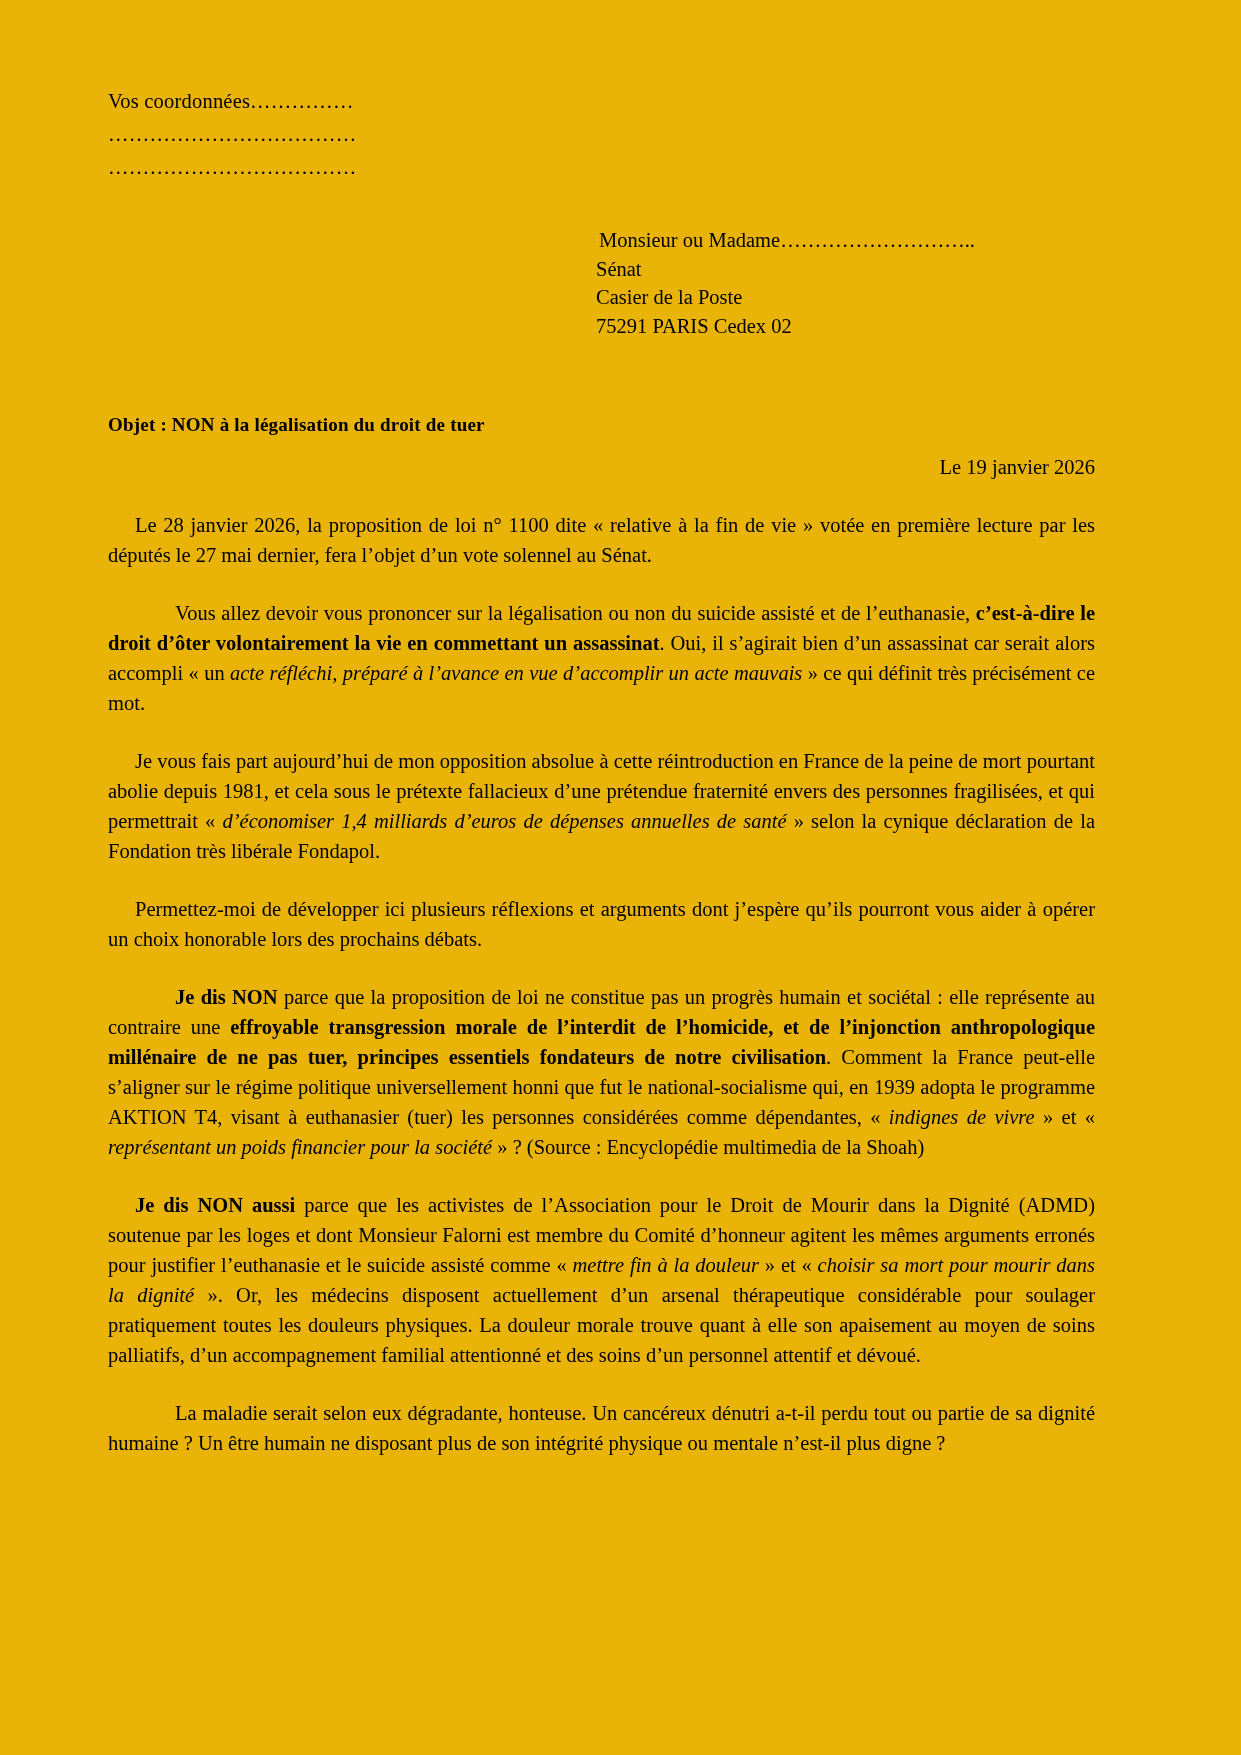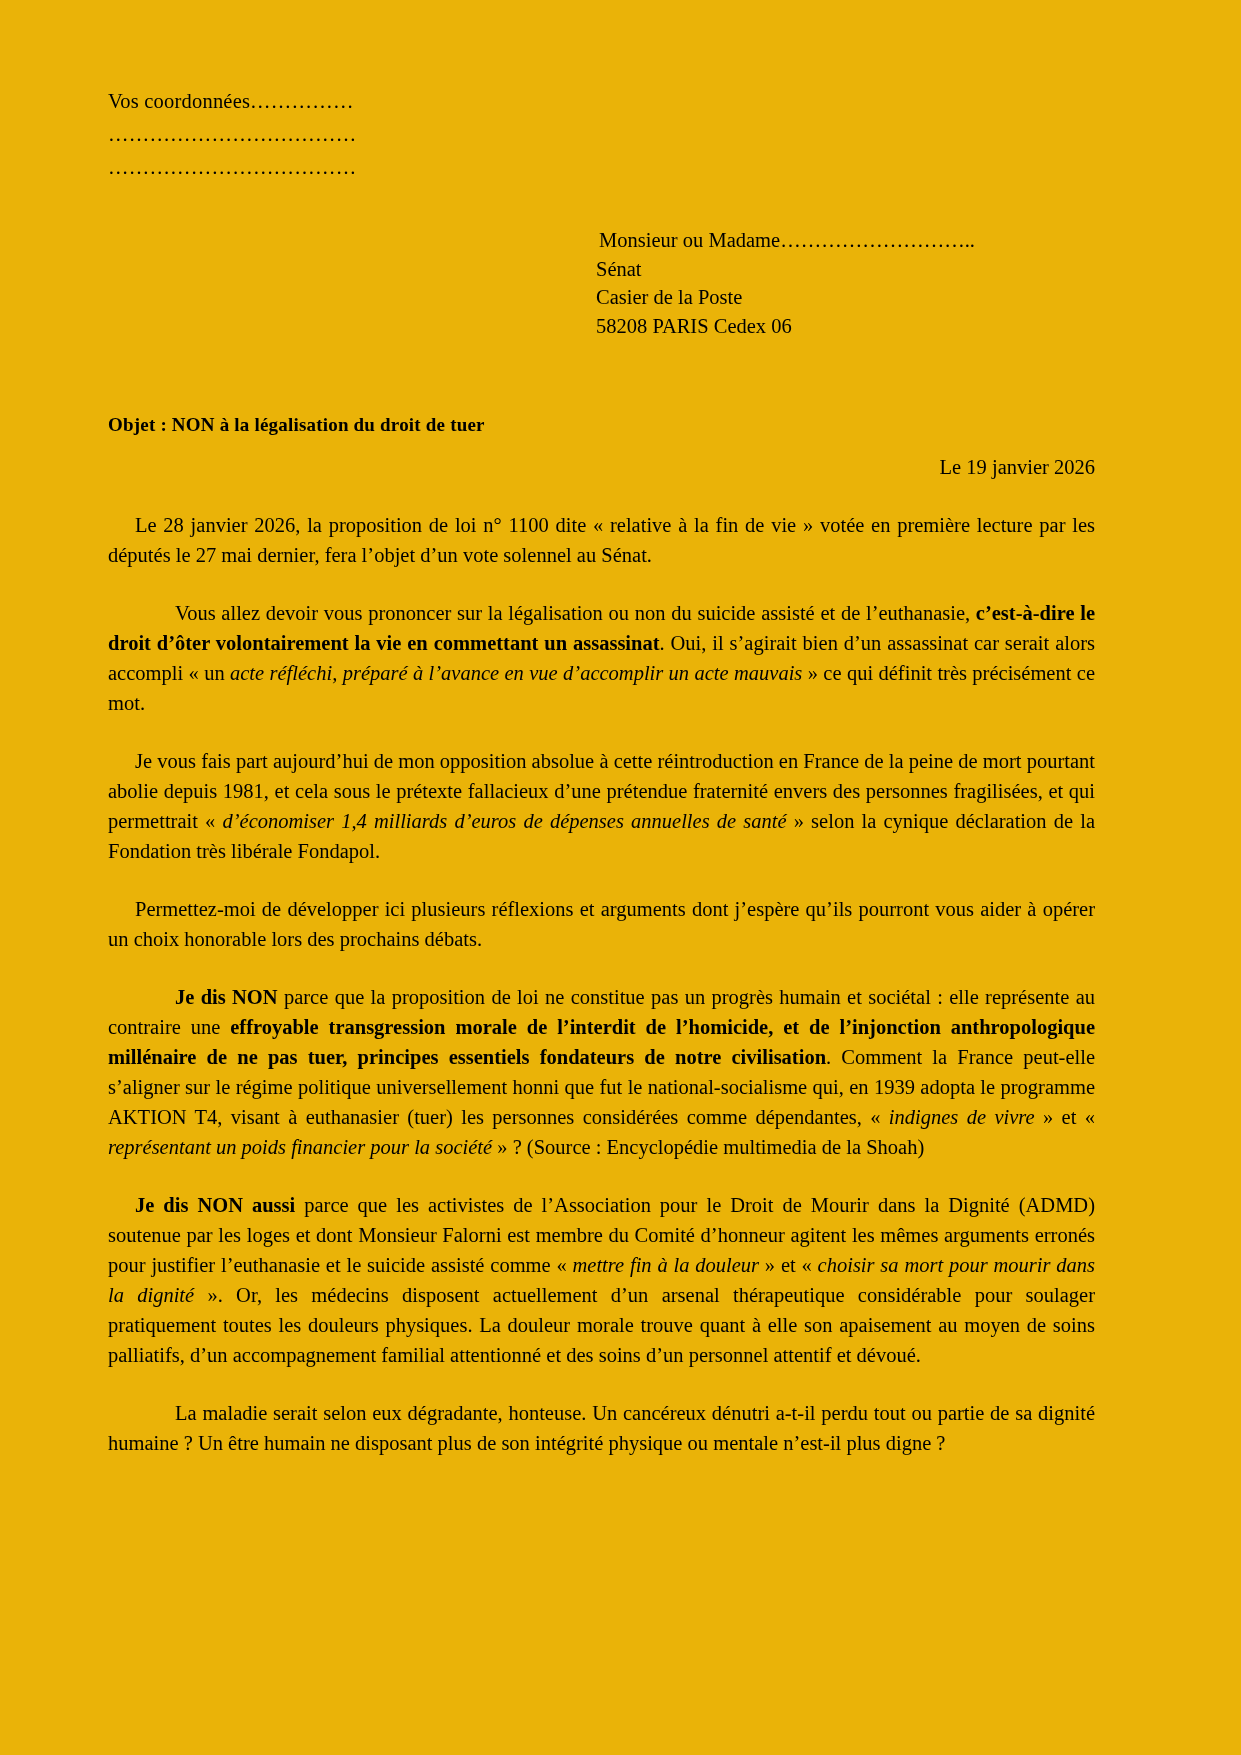--- a/index.html
+++ b/index.html
@@ -64,21 +64,21 @@
   <div class="sender-block">
     <div>Vos coordonnées……………</div>
     <div>………………………………</div>
     <div>………………………………</div>
   </div>
 
   <div class="recipient-block">
     <div class="recipient-dotted">Monsieur ou Madame………………………..</div>
     <div class="recipient-addr">Sénat</div>
     <div class="recipient-addr">Casier de la Poste</div>
-    <div class="recipient-addr">58208 PARIS Cedex 06</div>
+    <div class="recipient-addr">75291 PARIS Cedex 02</div>
   </div>
 
   <div class="subject-line">Objet : NON à la légalisation du droit de tuer</div>
 
   <div class="date-line">Le 19 janvier 2026</div>
 
 
   <div class="letter-body" id="letter-body">
       <p class="indent-small"><span>Le 28 janvier 2026, la proposition de loi n° 1100 dite « relative à la fin de vie » votée en première lecture par les députés le 27 mai dernier, fera l’objet d’un vote solennel au Sénat.</span></p>
       <p class="indent-large"><span>Vous allez devoir vous prononcer sur la légalisation ou non du suicide assisté et de l’euthanasie, </span><span class="run-bold">c’est-à-dire le droit d’ôter volontairement la vie en commettant un assassinat</span><span>. Oui, il s’agirait bien d’un assassinat car serait alors accompli « un </span><span class="run-italic">acte réfléchi, préparé à l’avance en vue d’accomplir un acte mauvais</span><span> » ce qui définit très précisément ce mot.</span></p>

